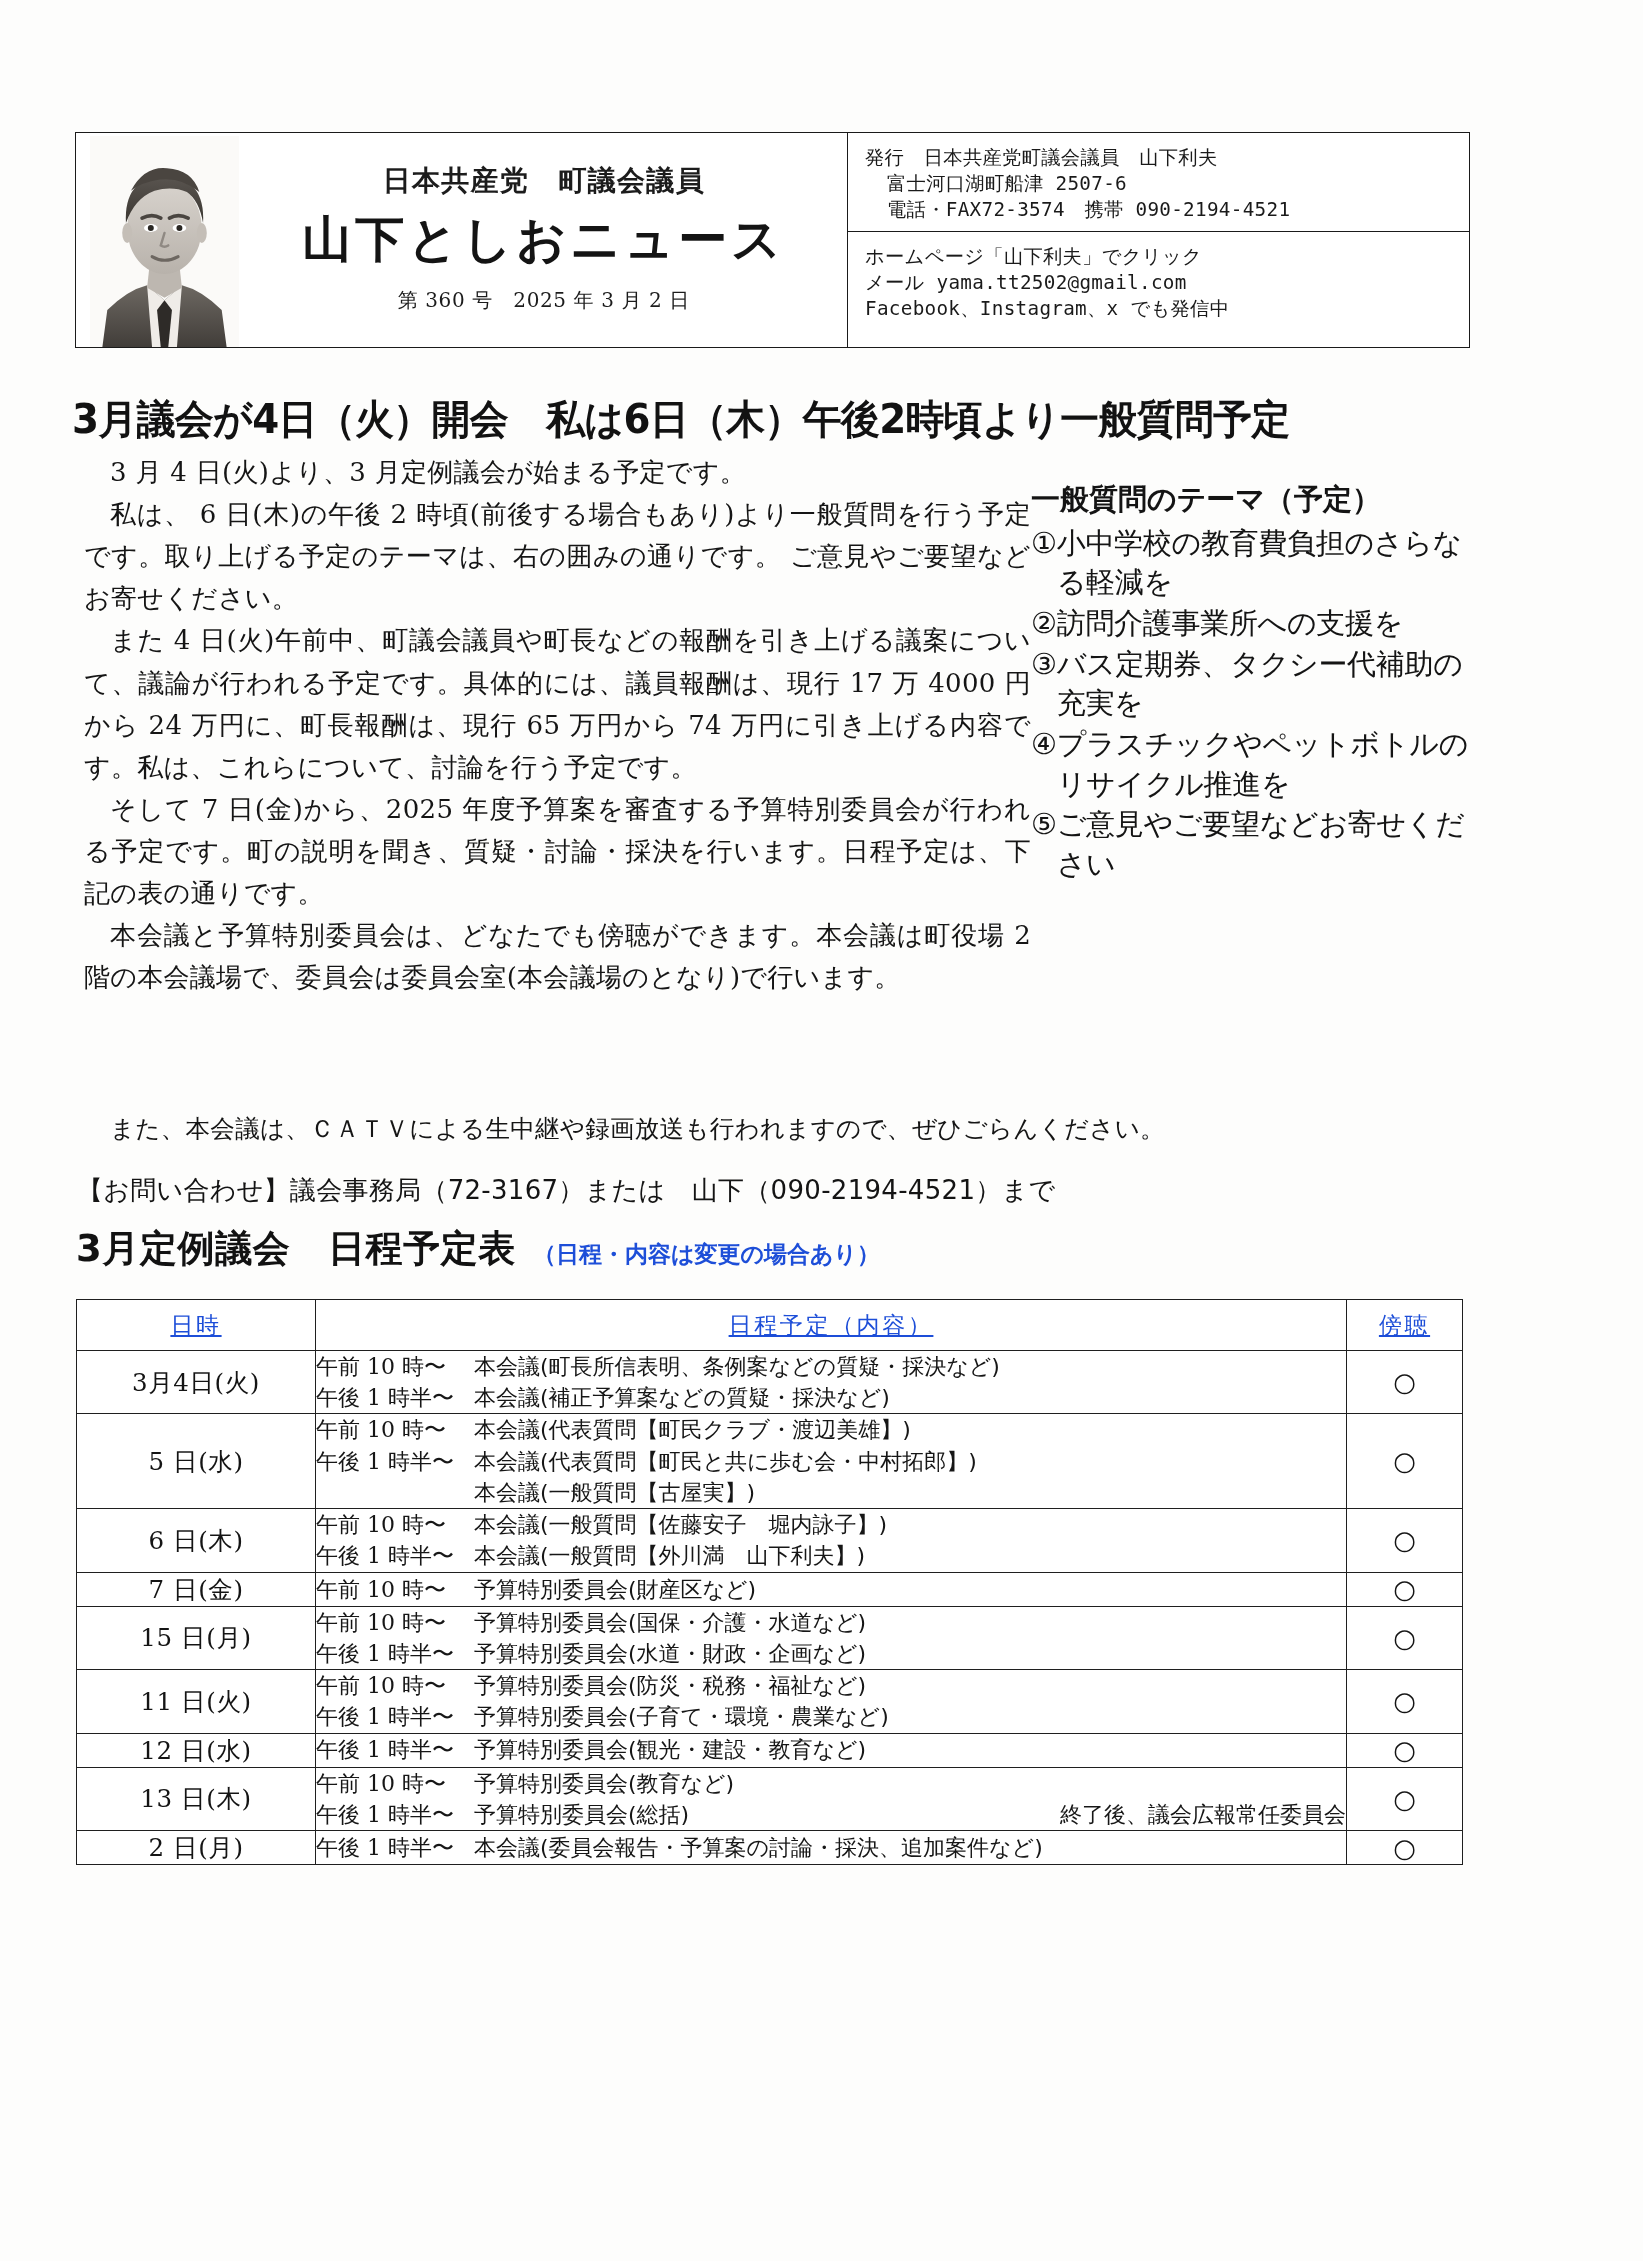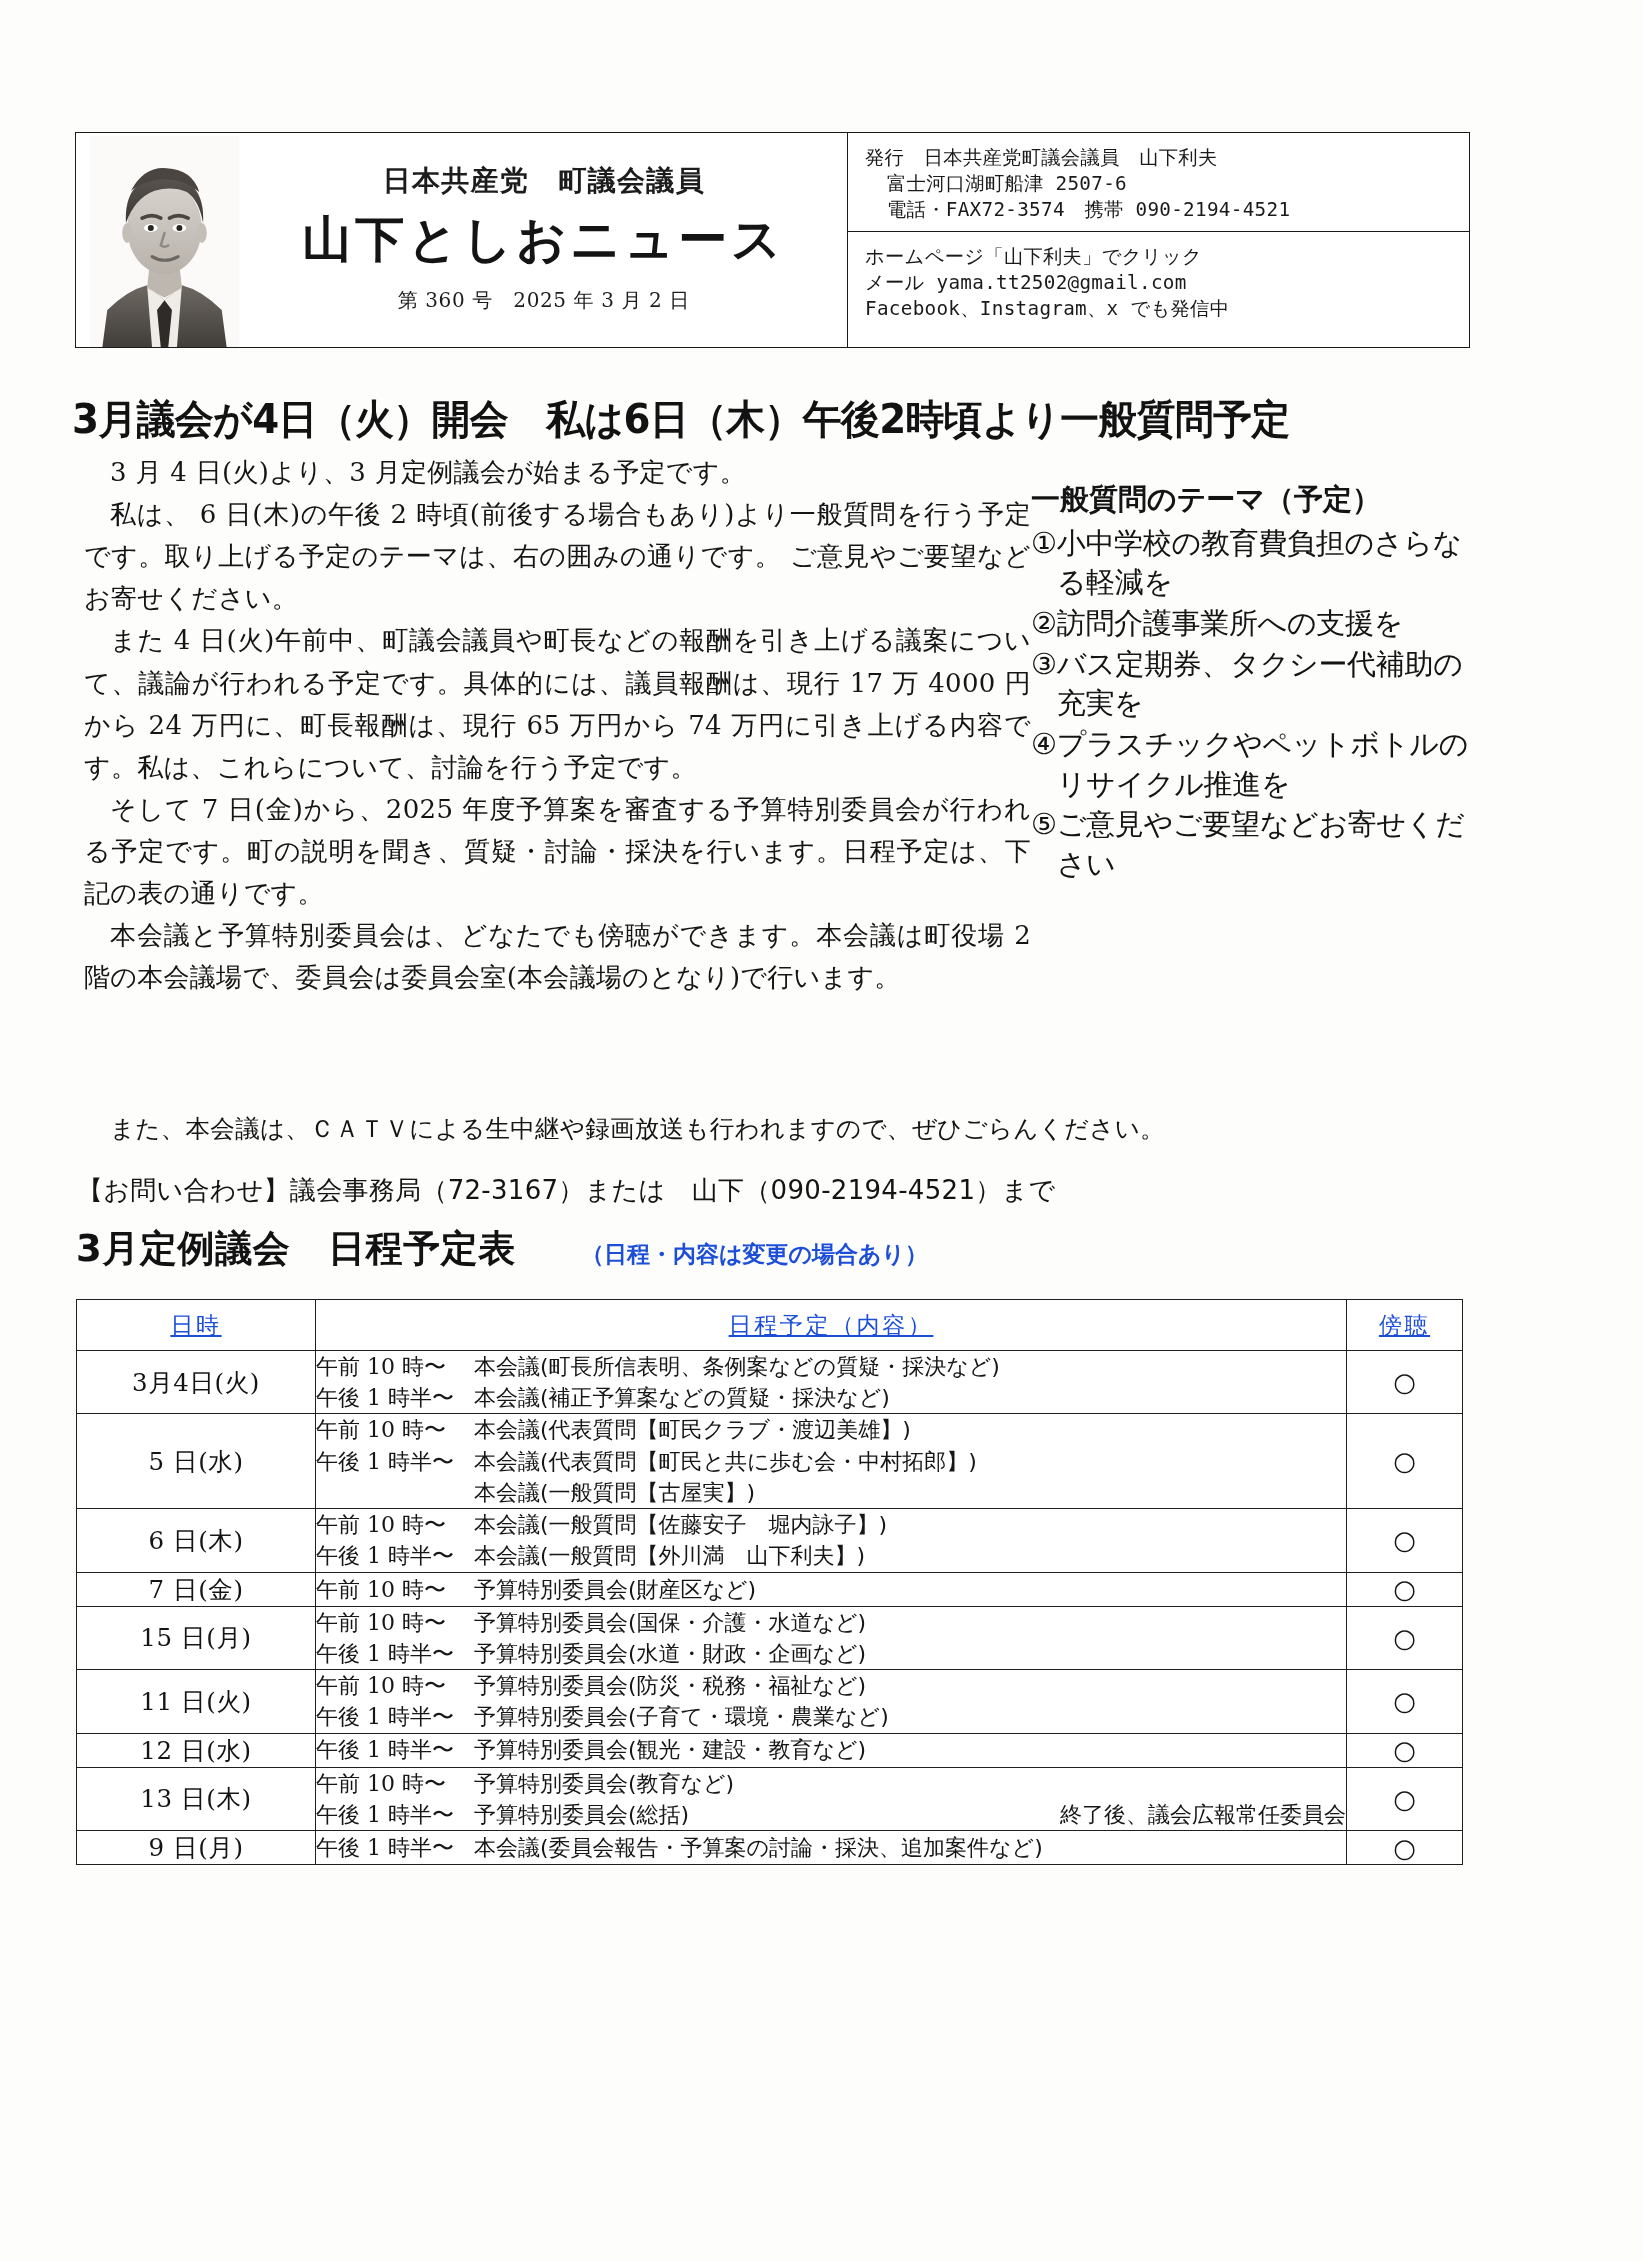--- a/index.html
+++ b/index.html
@@ -189,21 +189,20 @@
   }
 
   
   .sched-heading {
     position: absolute;
     left: 76px;
     top: 1224px;
     display: flex;
     align-items: flex-end;
     white-space: nowrap;
-    gap: 48px;
   }
   .sched-heading-main {
     font-size: 37px;
     font-weight: 700;
     letter-spacing: 0.6px;
     color: #121212;
     font-family: "DejaVu Sans", "Liberation Sans", sans-serif;
   }
   .sched-heading-sub {
     font-size: 23px;
@@ -509,21 +508,21 @@
             </div>
             <div class="evt">
               <span class="evt-time">午後 1 時半〜</span>
               <span class="evt-desc">予算特別委員会(総括)</span>
               <span class="evt-extra">終了後、議会広報常任委員会</span>
             </div>
           </td>
           <td class="watch-cell">○</td>
         </tr>
         <tr>
-          <td class="date-cell">9 日(月)</td>
+          <td class="date-cell">2 日(月)</td>
           <td class="content-cell">
             <div class="evt">
               <span class="evt-time">午後 1 時半〜</span>
               <span class="evt-desc">本会議(委員会報告・予算案の討論・採決、追加案件など)</span>
             </div>
           </td>
           <td class="watch-cell">○</td>
         </tr>
       </tbody>
   </table>

